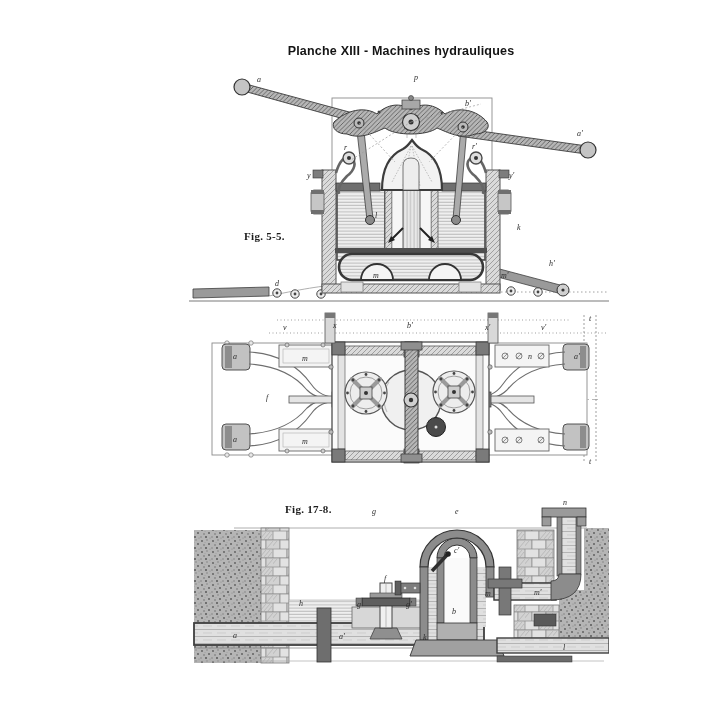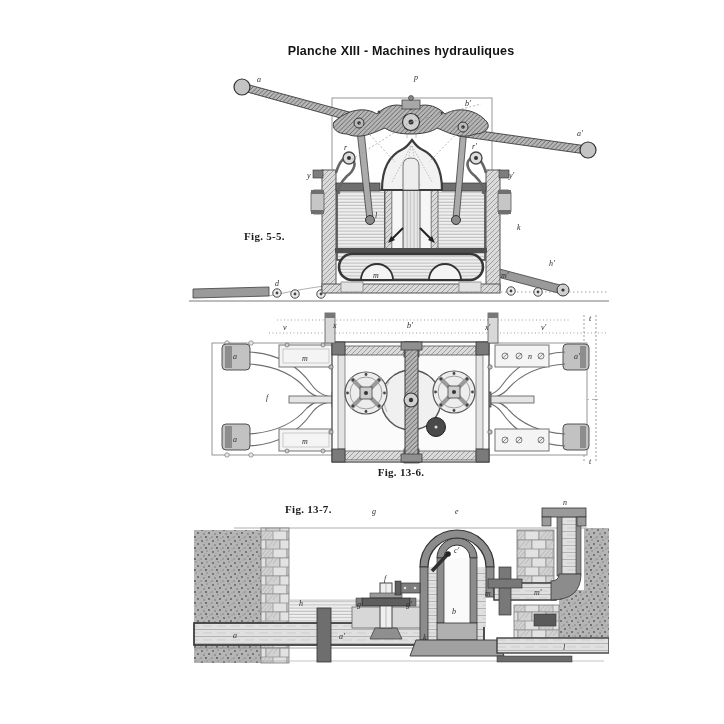--- a/index.html
+++ b/index.html
@@ -349,21 +349,20 @@
         <text class="ann" x="103" y="49">m</text>
         <text class="ann" x="67" y="88">f</text>
         <text class="ann" x="103" y="132">m</text>
         <text class="ann" x="34" y="130">a</text>
         <text class="ann" x="375" y="47">a'</text>
         <text class="ann" x="329" y="47">n</text>
         <text class="ann" x="390" y="152">t</text>
       </g>
     </svg>
   </div>
-  <div class="fig-label" id="fig2-label">Fig. 13-6.</div>
 
   <div class="fig" id="fig3">
     <svg width="420" height="178" viewBox="0 0 420 178">
       <line x1="45" y1="33" x2="398" y2="33" stroke="#9a9a9a" stroke-width="0.8"></line>
       <g>
         <rect x="5" y="35" width="67" height="133" fill="url(#pStip)"></rect>
         <rect x="72" y="33" width="28" height="135" fill="url(#pBrick)" stroke="#777" stroke-width="0.8"></rect>
         <rect x="370" y="95" width="25" height="48" fill="url(#pStip)"></rect>
         <rect x="395" y="33" width="25" height="120" fill="url(#pStip)"></rect>
         <rect x="328" y="35" width="37" height="53" fill="url(#pBrick)" stroke="#777" stroke-width="0.8"></rect>
@@ -437,15 +436,15 @@
         <text class="ann" x="263" y="119">b</text>
         <text class="ann" x="296" y="101">m</text>
         <text class="ann" x="345" y="100">m'</text>
         <text class="ann" x="44" y="143">a</text>
         <text class="ann" x="150" y="144">a'</text>
         <text class="ann" x="234" y="145">k</text>
         <text class="ann" x="374" y="155">l</text>
       </g>
     </svg>
   </div>
-  <div class="fig-label" id="fig3-label">Fig. 13-7.</div>
+  <div class="fig-label" id="fig3-label">Fig. 17-8.</div>
 
 </div>
 
 </body></html>

